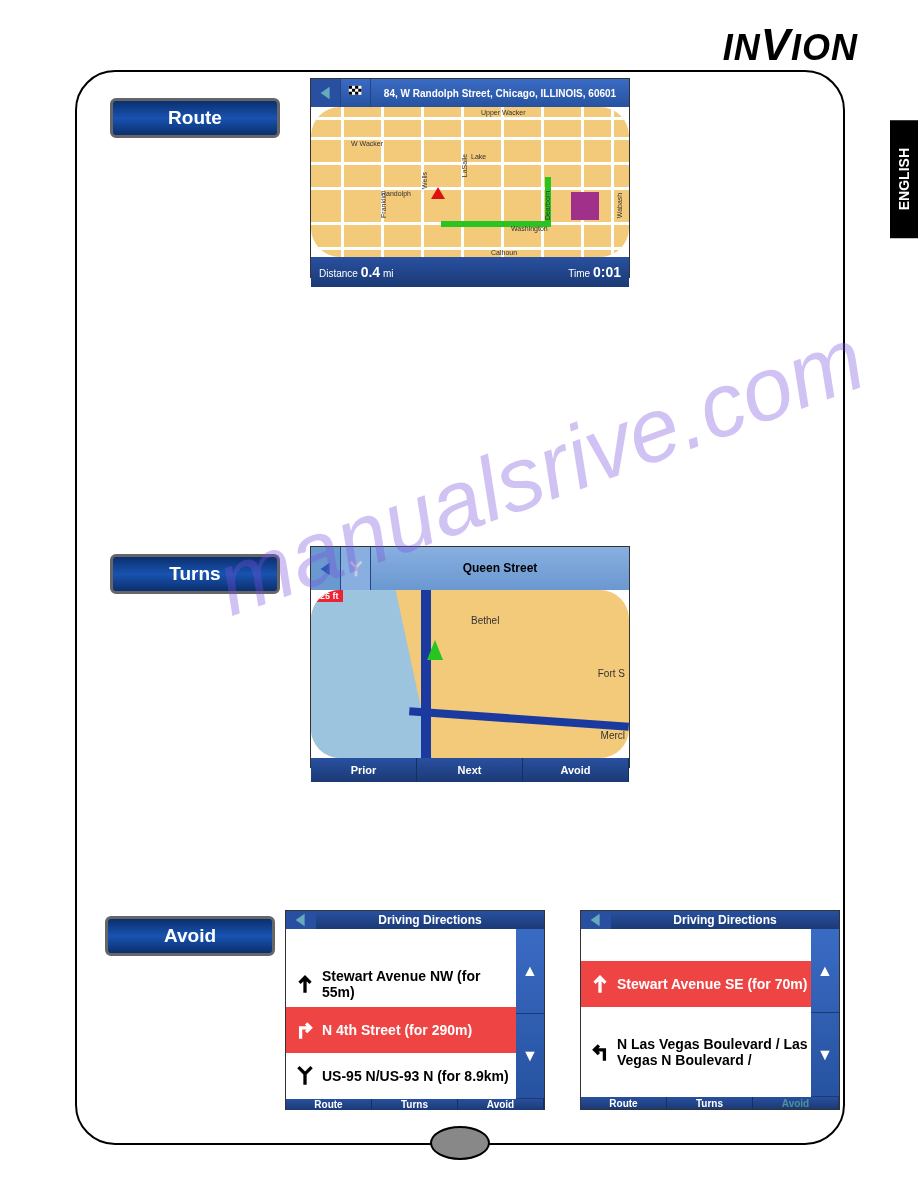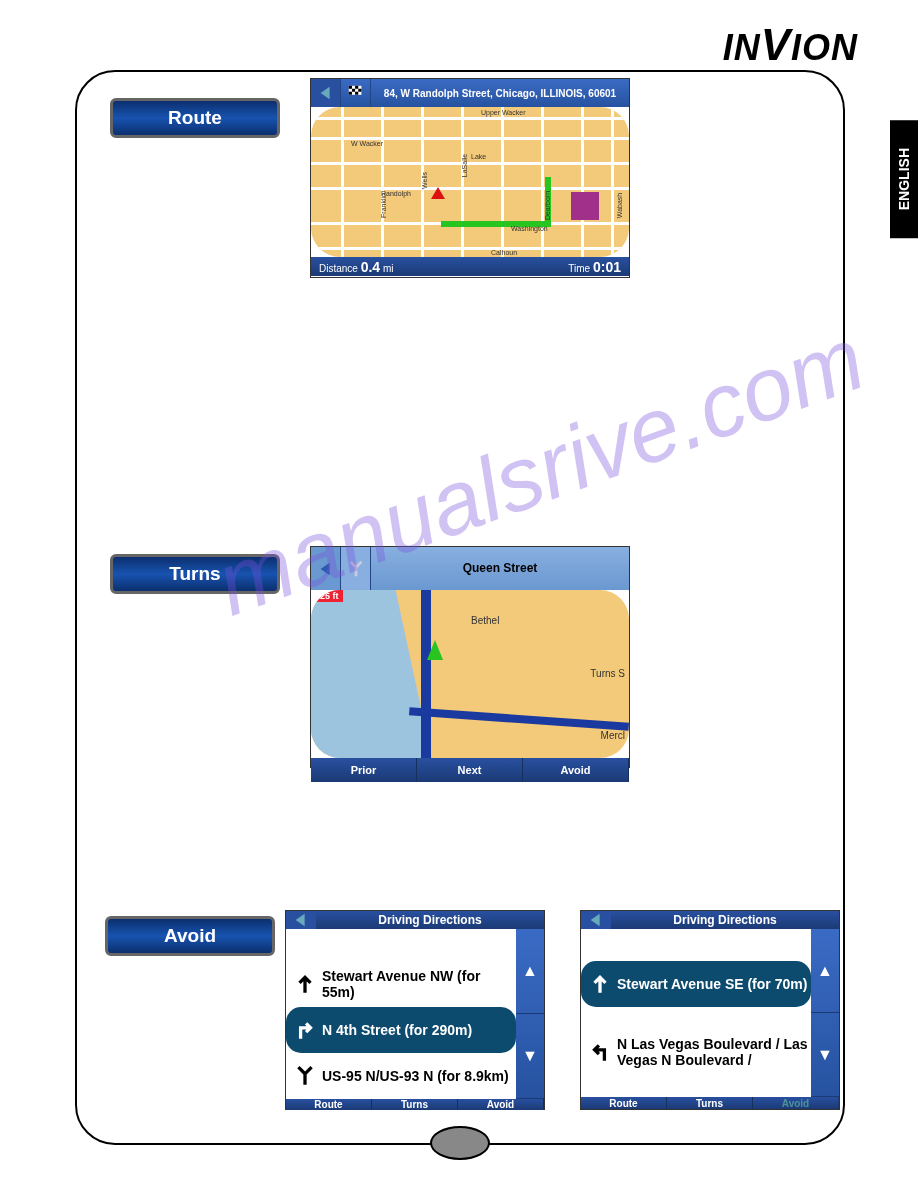--- a/index.html
+++ b/index.html
@@ -154,21 +154,21 @@
     width: 28px;
     height: 28px;
     background: #a0308a;
   }
   .street-lbl {
     position: absolute;
     font-size: 7px;
     color: #333;
   }
   .map-footer {
-    height: 19px;
+    height: 30px;
     background: linear-gradient(#2950a0, #1b3a75);
     color: #fff;
     font-size: 10px;
     display: flex;
     align-items: center;
     padding: 0 8px;
     justify-content: space-between;
   }
   .map-footer .big { font-size: 14px; font-weight: bold; }
 
@@ -282,21 +282,21 @@
   .dd-list { flex: 1; margin-top: 32px; }
   .dd-row {
     display: flex;
     align-items: center;
     padding: 4px 2px;
     font-size: 14px;
     font-weight: bold;
     color: #000;
     min-height: 46px;
   }
-  .dd-row.selected { background: #0c4a6e; color: #fff; border-radius: 15px; }
+  .dd-row.selected { background: #ef4444; color: #fff; }
   .dd-icon {
     width: 26px;
     height: 26px;
     margin: 0 4px;
     flex-shrink: 0;
     display: flex;
     align-items: center;
     justify-content: center;
   }
   .dd-text { flex: 1; line-height: 1.15; }
@@ -431,21 +431,21 @@
     </div>
     <div class="hdr-text">Queen Street</div>
   </div>
   <div class="map-canvas">
     <div class="water"></div>
     <div class="hwyA"></div>
     <div class="hwyB"></div>
     <div class="arrow-red">225 ft</div>
     <div class="green-arrow"></div>
     <div class="map2-label" style="top:25px;left:128px">Bethel</div>
-    <div class="map2-label" style="top:78px;right:4px">Turns S</div>
+    <div class="map2-label" style="top:78px;right:4px">Fort S</div>
     <div class="map2-label" style="top:140px;right:4px">Mercl</div>
   </div>
   <div class="map2-footer">
     <div>Prior</div>
     <div>Next</div>
     <div>Avoid</div>
   </div>
 </div>
 
 <div class="dd-panel dd1">

